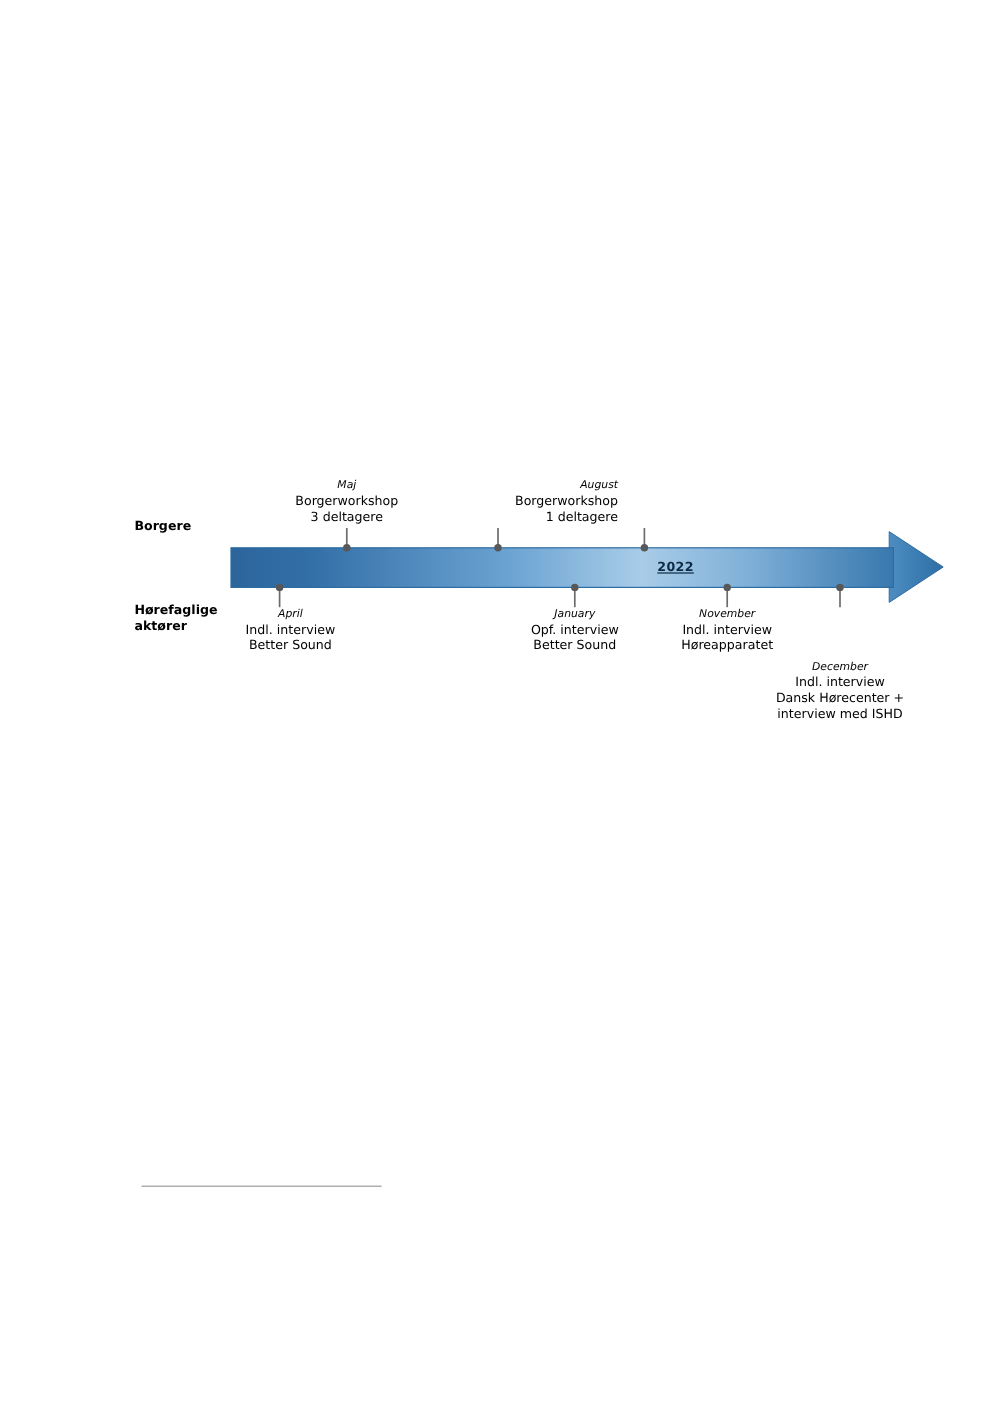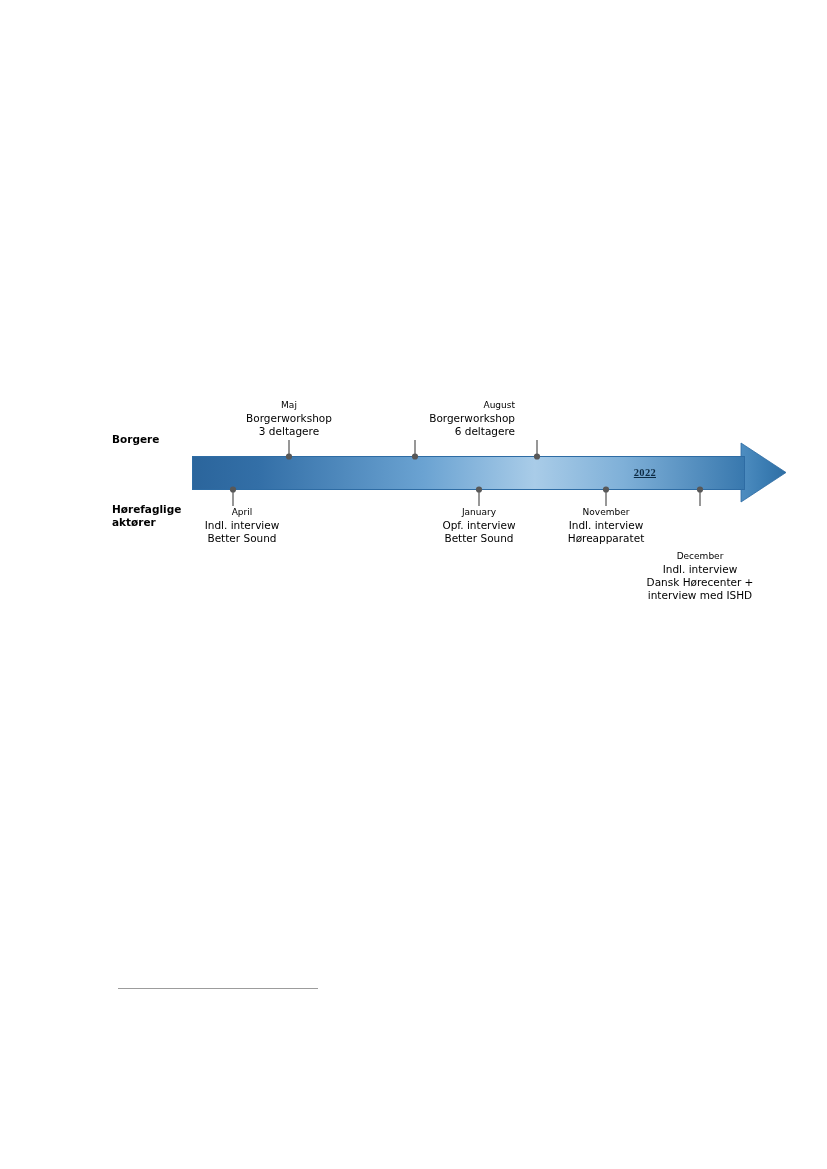--- a/index.html
+++ b/index.html
@@ -71,20 +71,21 @@
   }
 
   
   .event {
     position: absolute;
     width: 200px;
     text-align: center;
   }
   .event .month {
     font-size: 9px;
+    font-style: italic;
     line-height: 12.5px;
     white-space: nowrap;
   }
   .event .desc {
     font-size: 10.5px;
     line-height: 13.2px;
   }
   .event .desc-line {
     display: block;
     white-space: nowrap;
@@ -172,35 +173,35 @@
 
     <div id="row-label-top" class="row-label">
       <span>Borgere</span>
     </div>
 
     <div id="row-label-bottom" class="row-label">
       <span style="display:block">Hørefaglige</span>
       <span style="display:block">aktører</span>
     </div>
 
-    <div class="year-label" id="year-label" style="top: 467px; left: 0px; width: 656px; text-align: right; padding-left: 470px; box-sizing: border-box; font-family: Liberation Serif, serif;">2022</div>
+    <div class="year-label" id="year-label" style="top: 467px; left: 0px; width: 656px; text-align: center; padding-left: 470px; box-sizing: border-box;">2022</div>
 
     <div class="event" id="event-above-0" style="left: 189px; top: 399.1px;">
       <div class="month">Maj</div>
       <div class="desc">
         <span class="desc-line">Borgerworkshop</span>
         <span class="desc-line">3 deltagere</span>
       </div>
     </div>
 
     <div class="event" id="event-above-1" style="left: 315px; top: 399.1px; text-align: right;">
       <div class="month">August</div>
       <div class="desc">
         <span class="desc-line">Borgerworkshop</span>
-        <span class="desc-line">6 deltagere</span>
+        <span class="desc-line">1 deltagere</span>
       </div>
     </div>
 
 
     <div class="event" id="event-below-0" style="left: 142px; top: 506px;">
       <div class="month">April</div>
       <div class="desc">
         <span class="desc-line">Indl. interview</span>
         <span class="desc-line">Better Sound</span>
       </div>

